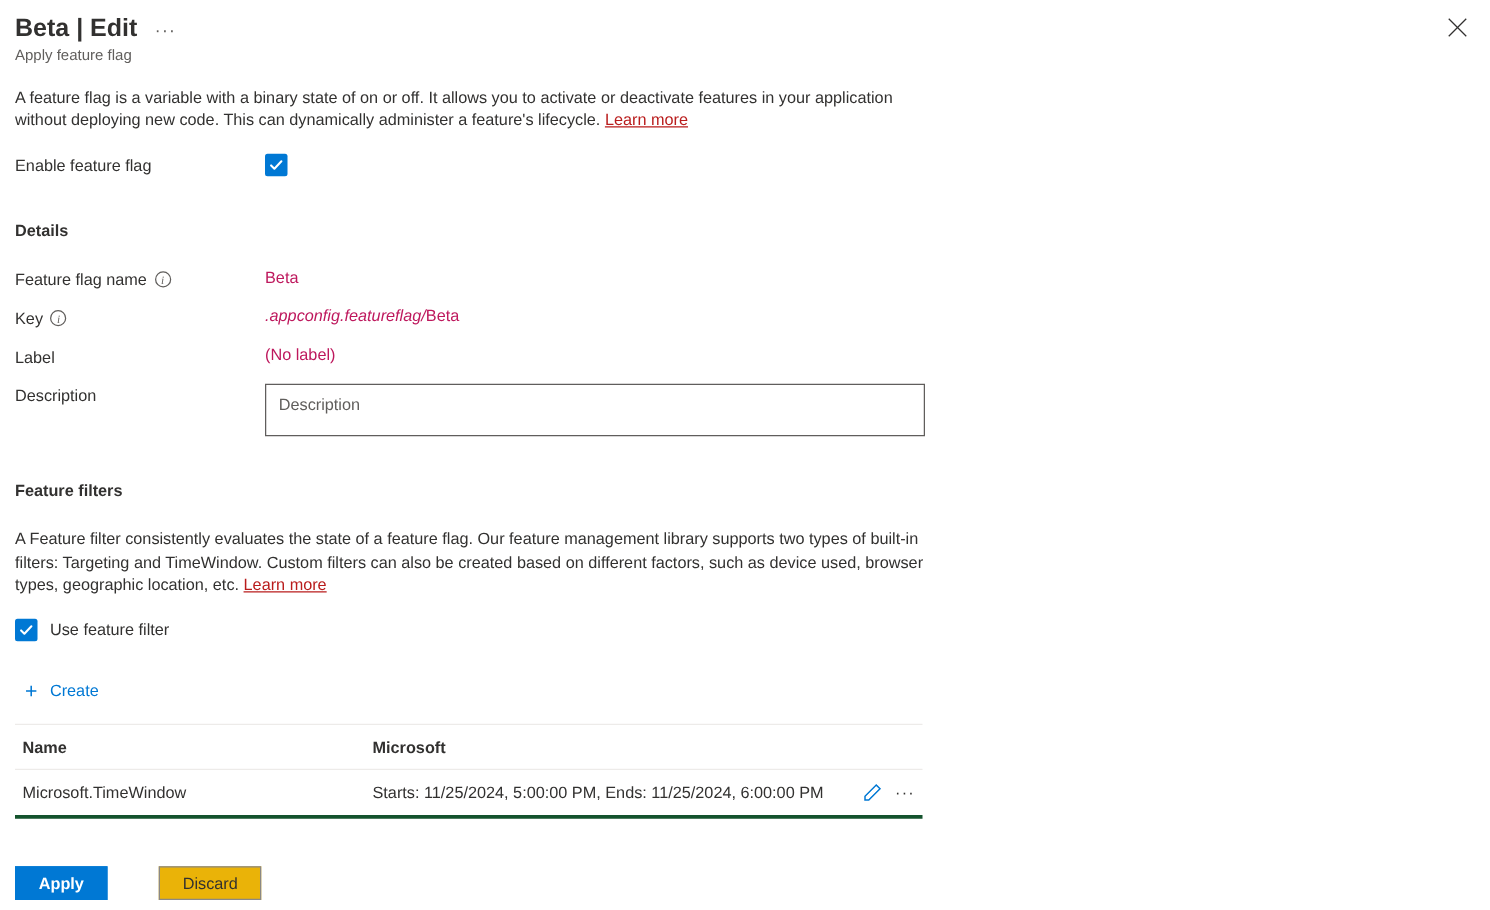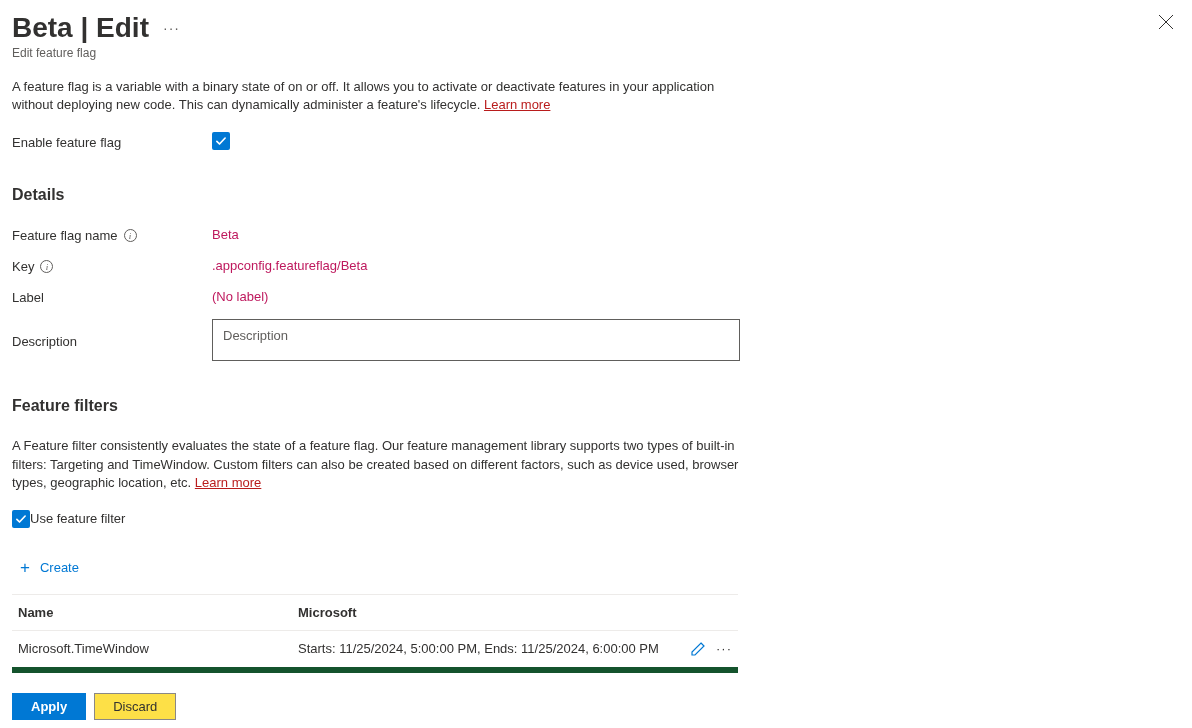--- a/index.html
+++ b/index.html
@@ -16,90 +16,90 @@
     .close-btn {
       position: absolute;
       top: 14px;
       right: 18px;
       cursor: pointer;
       width: 16px;
       height: 16px;
       color: #323130;
     }
     .page-title-row { display: flex; align-items: center; gap: 8px; }
-    h1.page-title { font-size: 28px; font-weight: 600; color: #323130; }
+    h1.page-title { font-size: 20px; font-weight: 600; color: #323130; }
     .more-dots { font-size: 14px; color: #605e5c; margin-left: 6px; cursor: pointer; letter-spacing: 1px; }
     .subtitle { font-size: 12px; color: #605e5c; margin-top: 2px; margin-bottom: 18px; }
     .intro { max-width: 730px; font-size: 13px; color: #323130; line-height: 1.4; margin-bottom: 18px; }
     .intro a, .filter-intro a { color: #b91c1c; text-decoration: underline; cursor: pointer; }
 
-    .field-row { display: flex; align-items: center; margin-bottom: 14px; }
+    .field-row { display: flex; align-items: flex-start; margin-bottom: 14px; }
     .field-label { width: 200px; font-size: 13px; color: #323130; display: flex; align-items: center; gap: 6px; padding-top: 2px; }
     .field-value { font-size: 13px; color: #be185d; }
 
     .checkbox-box {
       width: 18px; height: 18px;
       background: #0078d4;
       border-radius: 2px;
       display: inline-flex;
       align-items: center;
       justify-content: center;
       cursor: pointer;
     }
     .checkbox-box svg { width: 12px; height: 12px; color: #fff; }
 
-    .section-heading { font-weight: 600; font-size: 16px; margin-top: 36px; margin-bottom: 22px; }
+    .section-heading { font-weight: 600; font-size: 13px; margin-top: 36px; margin-bottom: 22px; }
 
     .info-icon {
       width: 13px; height: 13px;
       border: 1px solid #605e5c;
       border-radius: 50%;
       display: inline-flex;
       align-items: center;
       justify-content: center;
       font-size: 9px;
       color: #605e5c;
       font-style: italic;
       font-family: Georgia, serif;
     }
 
-    .key-prefix { }
+    .key-prefix { font-style: italic; }
     .key-nonprefix { font-style: normal; }
 
     .desc-input {
       width: 528px;
       height: 42px;
       border: 1px solid #605e5c;
       padding: 8px 10px;
       font-size: 13px;
       font-family: inherit;
       resize: none;
     }
     .desc-input::placeholder { color: #605e5c; }
 
     .filter-intro { max-width: 730px; font-size: 13px; color: #323130; line-height: 1.4; margin-bottom: 18px; }
 
-    .checkbox-inline { display: flex; align-items: center; font-size: 13px; margin-bottom: 30px; }
+    .checkbox-inline { display: flex; align-items: center; gap: 10px; font-size: 13px; margin-bottom: 30px; }
 
     .create-row { display: flex; align-items: center; gap: 10px; color: #0078d4; font-size: 13px; cursor: pointer; margin-left: 8px; margin-bottom: 16px; }
     .plus-icon { font-size: 17px; font-weight: 300; }
 
     table.filters { width: 726px; border-collapse: collapse; }
     table.filters thead th {
       text-align: left;
       font-weight: 600;
       font-size: 13px;
       padding: 10px 6px;
       border-top: 1px solid #edebe9;
       border-bottom: 1px solid #edebe9;
     }
     table.filters tbody td {
       padding: 10px 6px;
       font-size: 13px;
-      border-bottom: 6px solid #14532d;
+      border-bottom: 3px solid #14532d;
       vertical-align: middle;
     }
     .row-actions { display: flex; align-items: center; gap: 10px; justify-content: flex-end; }
     .pencil-icon { width: 16px; height: 16px; color: #0078d4; cursor: pointer; }
     .ellipsis-icon { cursor: pointer; color: #323130; letter-spacing: 1px; font-size: 13px; }
 
     .footer {
       position: absolute;
       left: 12px;
       bottom: 8px;
@@ -113,40 +113,41 @@
       cursor: pointer;
       font-family: inherit;
     }
     .btn-primary {
       background: #0078d4;
       color: #fff;
       border: 1px solid #0078d4;
       font-weight: 600;
     }
     .btn-secondary {
-      background: #fde047;
+      background: #eab308;
       color: #323130;
       border: 1px solid #8a8886;
+      margin-left: 33px;
     }
   </style>
 </head>
 <body>
 
 <div class="close-btn">
   <svg viewBox="0 0 16 16" fill="none" stroke="currentColor" stroke-width="1">
     <line x1="1" y1="1" x2="15" y2="15"></line>
     <line x1="15" y1="1" x2="1" y2="15"></line>
   </svg>
 </div>
 
 <div class="page-title-row">
   <h1 class="page-title">Beta | Edit</h1>
   <span class="more-dots">···</span>
 </div>
-<div class="subtitle">Edit feature flag</div>
+<div class="subtitle">Apply feature flag</div>
 
 <div class="intro">
   <span>A feature flag is a variable with a binary state of on or off. It allows you to activate or deactivate features in your application without deploying new code. This can dynamically administer a feature's lifecycle. </span><a>Learn more</a>
 </div>
 
 <div class="field-row">
   <div class="field-label">Enable feature flag</div>
   <div class="checkbox-box">
     <svg viewBox="0 0 16 16" fill="none" stroke="currentColor" stroke-width="2.2" stroke-linecap="round" stroke-linejoin="round">
       <polyline points="2.5,8.5 6,12 13.5,4"></polyline>

